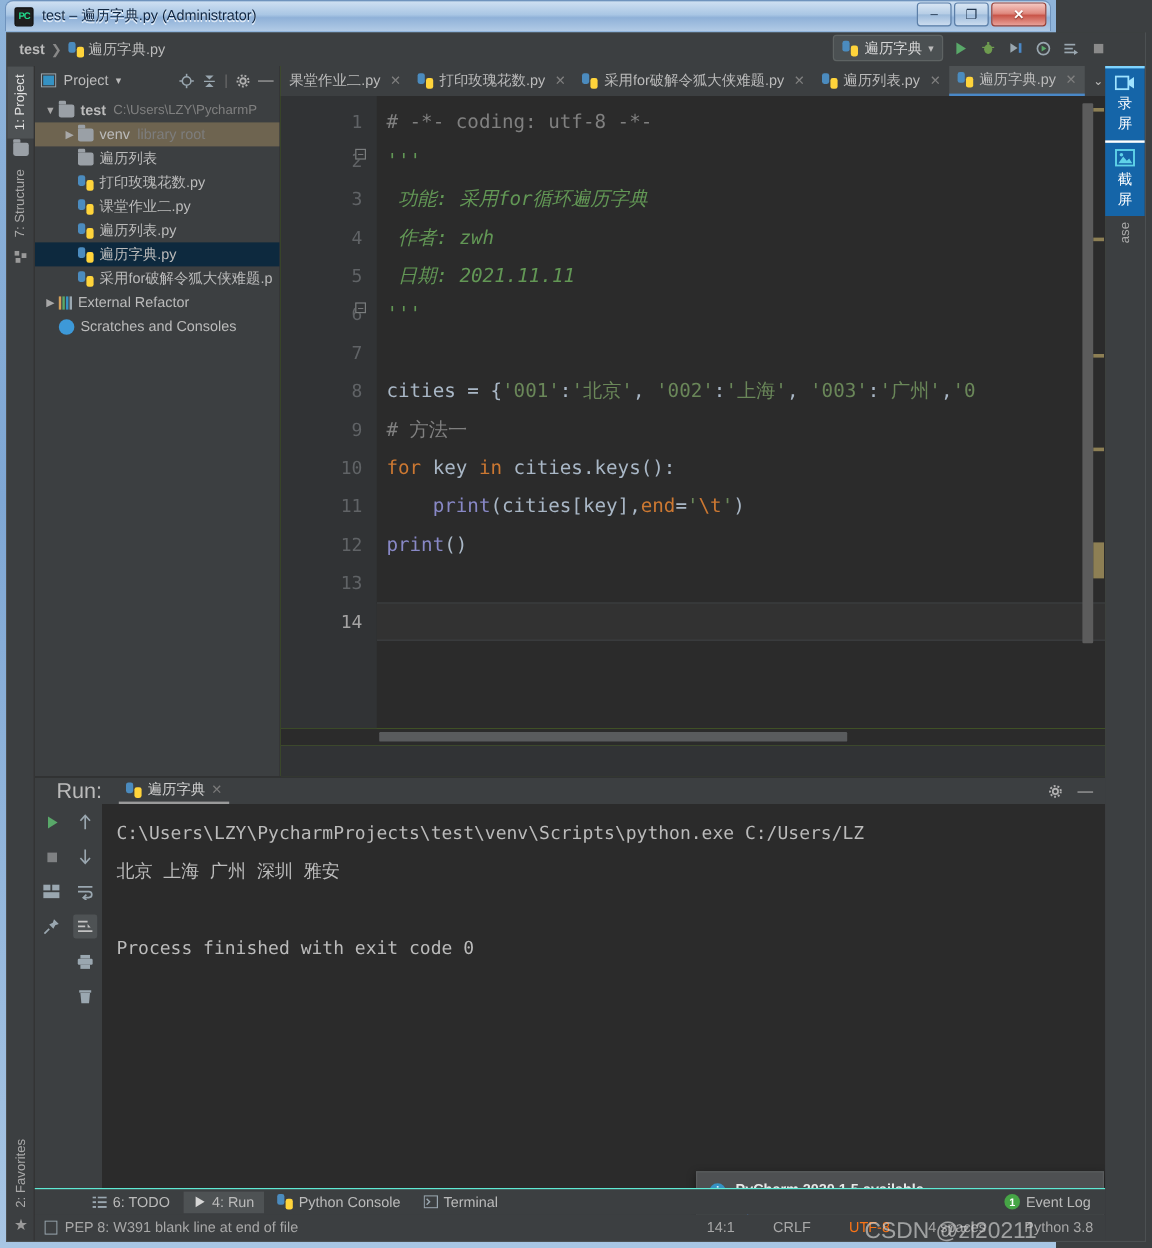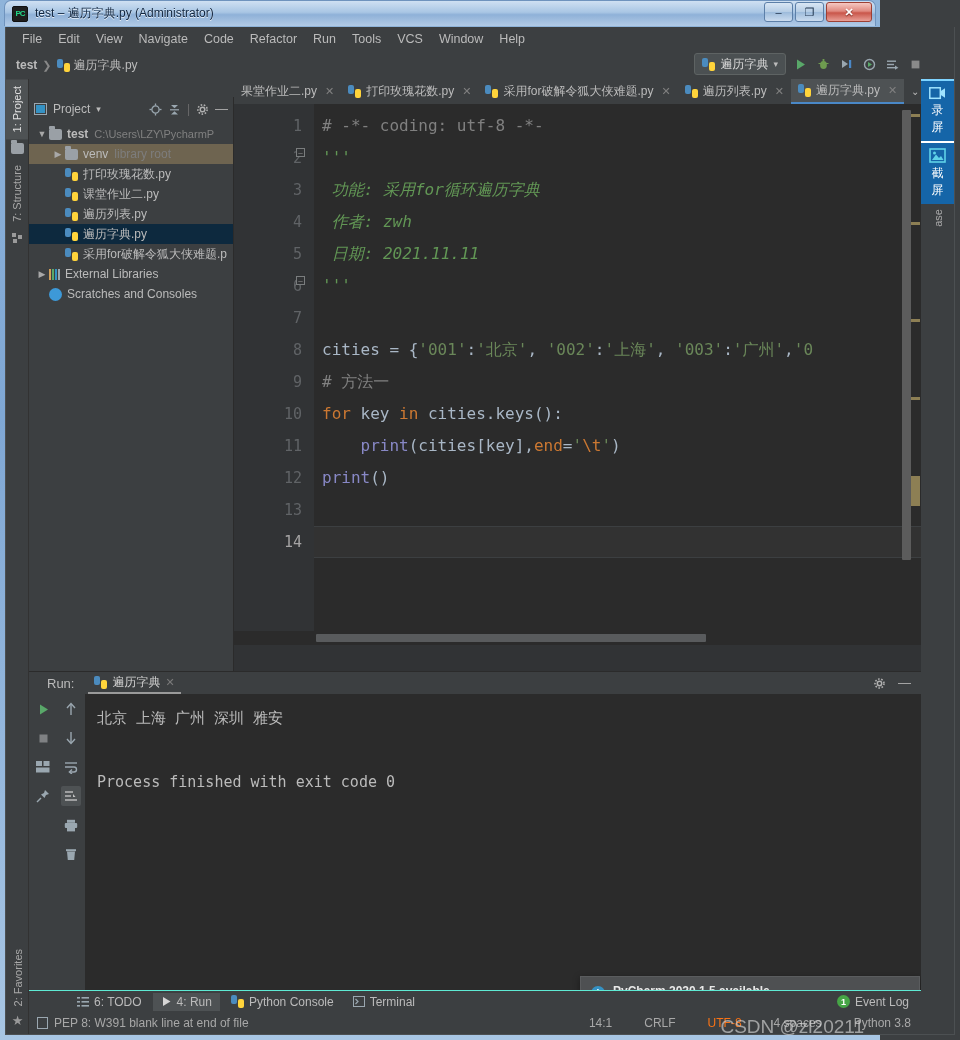--- a/index.html
+++ b/index.html
@@ -82,21 +82,21 @@
     padding:7px 3px; font-size:11px; color:#a9a9a9; white-space:nowrap;
     display:flex; align-items:center; gap:5px;
   }
   .vtab.active{ background:#4e5254; color:#e0e0e0; }
   #leftstrip .spacer{ flex:1; }
   
   #contentcol{ flex:1; display:flex; flex-direction:column; min-width:0; }
   #upper{ flex:none; height:592px; display:flex; min-height:0; }
   
   #projpanel{ width:205px; background:#3c3f41; display:flex; flex-direction:column;
-     border-right:1px solid #2b2b2b; flex:none;margin-top:18px;}
+     border-right:1px solid #2b2b2b; flex:none;}
   #projhdr{ height:24px; display:flex; align-items:center; gap:6px; padding:0 5px; flex:none;}
   #projhdr .title{ font-size:12px; color:#bbb;}
   #projtree{ flex:1; overflow:hidden; padding-top:3px; font-size:12px;}
   .trow{ height:20px; display:flex; align-items:center; white-space:nowrap; padding-right:4px;}
   .trow.sel-venv{ background:#6e6450; }
   .trow.sel-file{ background:#0d293e; }
   .arrow{ width:14px; text-align:center; color:#a8a8a8; font-size:9px; flex:none;}
   .folder{
     width:13px;height:11px;background:#9aa0a6;border-radius:1px 2px 2px 2px;
     position:relative; flex:none; margin-right:5px;
@@ -145,21 +145,21 @@
   #vthumb{ position:absolute; right:0; top:0; width:9px; height:450px; background:#5c5c5c; border-radius:1px;}
   #markerstripe{ position:absolute; right:0; top:0; width:11px; bottom:0;}
   .marker{ position:absolute; right:1px; width:9px; height:3px; background:#8d7f54;}
   #hscrollrow{ height:14px; background:#2b2b2b; flex:none; position:relative;}
   #hthumb{ position:absolute; left:82px; top:3px; height:8px; width:390px; background:#595b5d; border-radius:1px;}
   #editorfoot{ height:26px; background:#313335; flex:none;}
   
   #runpanel{ flex:1; display:flex; flex-direction:column; min-height:0; background:#3c3f41;
      border-top:1px solid #2b2b2b;}
   #runhdr{ height:22px; display:flex; align-items:center; padding-left:18px; flex:none; position:relative;}
-  #runhdr .rlabel{ font-size:13px; color:#bbb; margin-right:14px;}
+  #runhdr .rlabel{ font-size:18px; color:#bbb; margin-right:14px;}
   #runtab{ display:flex; align-items:center; gap:5px; font-size:12px; color:#d0d0d0;
     border-bottom:2px solid #9a9a9a; height:22px; padding:0 6px;}
   #runhdr-right{ position:absolute; right:10px; display:flex; gap:12px; align-items:center;}
   #runbody{ flex:1; display:flex; min-height:0;}
   #runtools{ width:56px; flex:none; display:flex; background:#3c3f41;}
   .rtcol{ width:28px; display:flex; flex-direction:column; align-items:center; padding-top:5px; gap:9px;}
   .rtbtn{ width:20px;height:20px; display:flex;align-items:center;justify-content:center;}
   .rtbtn.on{ background:#4e5254; border-radius:2px;}
   #console{ flex:1; background:#2b2b2b; padding:8px 0 0 12px; overflow:hidden;
     font-family:"DejaVu Sans Mono", monospace; font-size:15px; color:#bbbbbb; white-space:pre;
@@ -216,33 +216,20 @@
     <div id="titletext">test – 遍历字典.py (Administrator)</div>
     <div id="wincontrols">
       <div class="wbtn">–</div>
       <div class="wbtn">❐</div>
       <div class="wbtn close">✕</div>
     </div>
   </div>
 
   <div id="ide">
 
-    <div id="menubar">
-      <div class="menu-item">File</div>
-      <div class="menu-item">Edit</div>
-      <div class="menu-item">View</div>
-      <div class="menu-item">Navigate</div>
-      <div class="menu-item">Code</div>
-      <div class="menu-item">Refactor</div>
-      <div class="menu-item">Run</div>
-      <div class="menu-item">Tools</div>
-      <div class="menu-item">VCS</div>
-      <div class="menu-item">Window</div>
-      <div class="menu-item">Help</div>
-    </div>
 
     <div id="toolbar">
       <span class="crumb">test</span>
       <span class="crumb-sep">❯</span>
       <span class="crumb-file">
         <span class="pyicon"></span>
         <span>遍历字典.py</span>
       </span>
       <div id="toolbar-right">
         <div id="runconfig">
@@ -358,20 +345,25 @@
                   <span class="tpath">C:\Users\LZY\PycharmP</span>
                 </div>
                 <div class="trow sel-venv" style="padding-left: 22px;">
                   <span class="arrow">▶</span>
                   <span class="folder"></span>
                   <span class="tlabel">venv</span>
                   <span class="tdim">library root</span>
                 </div>
                 <div class="trow" style="padding-left: 22px;">
                   <span class="arrow"></span>
+                  <span class="folder"></span>
+                  <span class="tlabel">遍历列表</span>
+                </div>
+                <div class="trow" style="padding-left: 22px;">
+                  <span class="arrow"></span>
                   <span class="pyicon" style="margin-right: 5px;"></span>
                   <span class="tlabel">打印玫瑰花数.py</span>
                 </div>
                 <div class="trow" style="padding-left: 22px;">
                   <span class="arrow"></span>
                   <span class="pyicon" style="margin-right: 5px;"></span>
                   <span class="tlabel">课堂作业二.py</span>
                 </div>
                 <div class="trow" style="padding-left: 22px;">
                   <span class="arrow"></span>
@@ -389,21 +381,21 @@
                   <span class="tlabel">采用for破解令狐大侠难题.p</span>
                 </div>
                 <div class="trow" style="padding-left: 6px;">
                   <span class="arrow">▶</span>
                   <span class="bars">
                     <i style="background: rgb(212, 160, 90);"></i>
                     <i style="background: rgb(89, 168, 105);"></i>
                     <i style="background: rgb(53, 146, 196);"></i>
                     <i style="background: rgb(154, 167, 176);"></i>
                   </span>
-                  <span class="tlabel">External Libraries</span>
+                  <span class="tlabel">External Refactor</span>
                 </div>
                 <div class="trow" style="padding-left: 6px;">
                   <span class="arrow"></span>
                   <span class="clockicon"></span>
                   <span class="tlabel">Scratches and Consoles</span>
                 </div>
               </div>
           </div>
 
           <div id="editorwrap">
@@ -555,21 +547,21 @@
                     </svg>
                 </div>
                 <div class="rtbtn">
                   <svg width="12" height="13" viewBox="0 0 12 13">
                       <rect x="1" y="1.2" width="10" height="2" fill="#9aa7b0"></rect>
                       <path d="M2,3.6 h8 l-0.8,8.4 h-6.4 Z" fill="#9aa7b0"></path>
                     </svg>
                 </div>
               </div>
             </div>
-            <div id="console"><div style="min-height: 32px;">北京 上海 广州 深圳 雅安</div><div style="min-height: 32px;"></div><div style="min-height: 32px;">Process finished with exit code 0</div></div>
+            <div id="console"><div style="min-height: 32px;">C:\Users\LZY\PycharmProjects\test\venv\Scripts\python.exe C:/Users/LZ</div><div style="min-height: 32px;">北京 上海 广州 深圳 雅安</div><div style="min-height: 32px;"></div><div style="min-height: 32px;">Process finished with exit code 0</div></div>
           </div>
           <div id="notif">
             <div class="ibadge">i</div>
             <div>
               <div class="ntitle">PyCharm 2020.1.5 available</div>
               <div class="nlink">Update...</div>
             </div>
           </div>
         </div>
 

